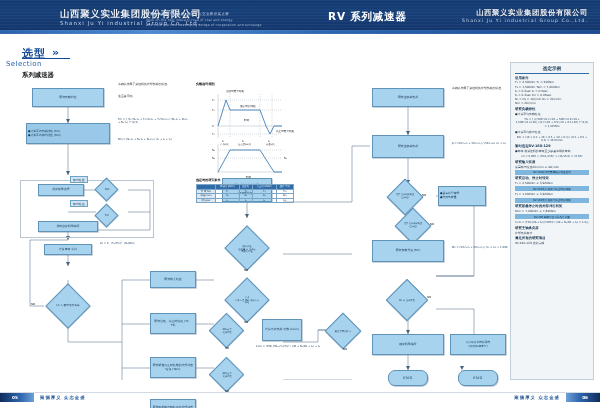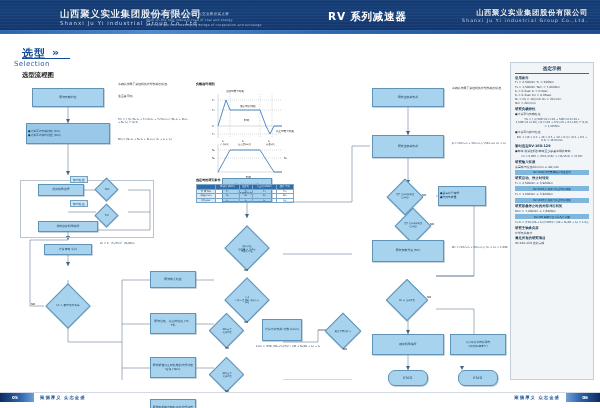--- a/index.html
+++ b/index.html
@@ -42,21 +42,21 @@
     position:absolute; left: 328px; top: 10px; color:#fff; font-size: 10.5px;
     font-weight: 700; letter-spacing: .8px; white-space: nowrap;
   }
   .hdr-r-cn { right: 12px; top: 8px; font-size: 7.4px; }
   .hdr-r-en { right: 12px; top: 18px; font-size: 4.6px; }
 
   
   .sec-title { position:absolute; left:22px; top:46px; color:#134a93; font-size:11px; font-weight:700; letter-spacing:1px; }
   .sec-arrows { position:absolute; left:52px; top:46px; color:#134a93; font-size:11px; font-weight:700; }
   .sec-rule { position:absolute; left:22px; top:58px; width:48px; height:1px; background:#134a93; }
-  .sec-sub { position:absolute; left:14px; top:60px; color:#2b63a8; font-size:7px; letter-spacing:.4px; }
+  .sec-sub { position:absolute; left:6px; top:60px; color:#2b63a8; font-size:7px; letter-spacing:.4px; }
   .sec-sub2 { position:absolute; left:22px; top:71px; color:#1a1a1a; font-size:6.4px; font-weight:700; }
 
   
   #flow { position:absolute; left:0; top:80px; width:512px; height:300px; }
   #flow svg { position:absolute; left:0; top:0; }
 
   .nd {
     position:absolute; background:#a8d3ef;
     border:.6px solid #5f93b8; color:#12324d;
     font-size:2.9px; line-height:1.35; text-align:center;
@@ -131,21 +131,21 @@
     <div class="hdr-title">RV 系列减速器</div>
     <div class="hdr-cn hdr-r-cn">山西聚义实业集团股份有限公司</div>
     <div class="hdr-en hdr-r-en">Shanxi Ju Yi industrial Group Co.,Ltd.</div>
     <div class="hdr-band"></div>
   </div>
 
   <div class="sec-title">选型</div>
   <div class="sec-arrows">»</div>
   <div class="sec-rule"></div>
   <div class="sec-sub">Selection</div>
-  <div class="sec-sub2">选型流程图</div>
+  <div class="sec-sub2">系列减速器</div>
 
   <div id="flow">
 
     <svg width="512" height="300">
       <g stroke="#44617d" stroke-width=".5" fill="none">
 
         <path d="M68 27 L68 43"></path>
         <path d="M68 64 L68 95"></path>
         <path d="M68 150 L68 160"></path>
         <path d="M68 174 L68 186"></path>

